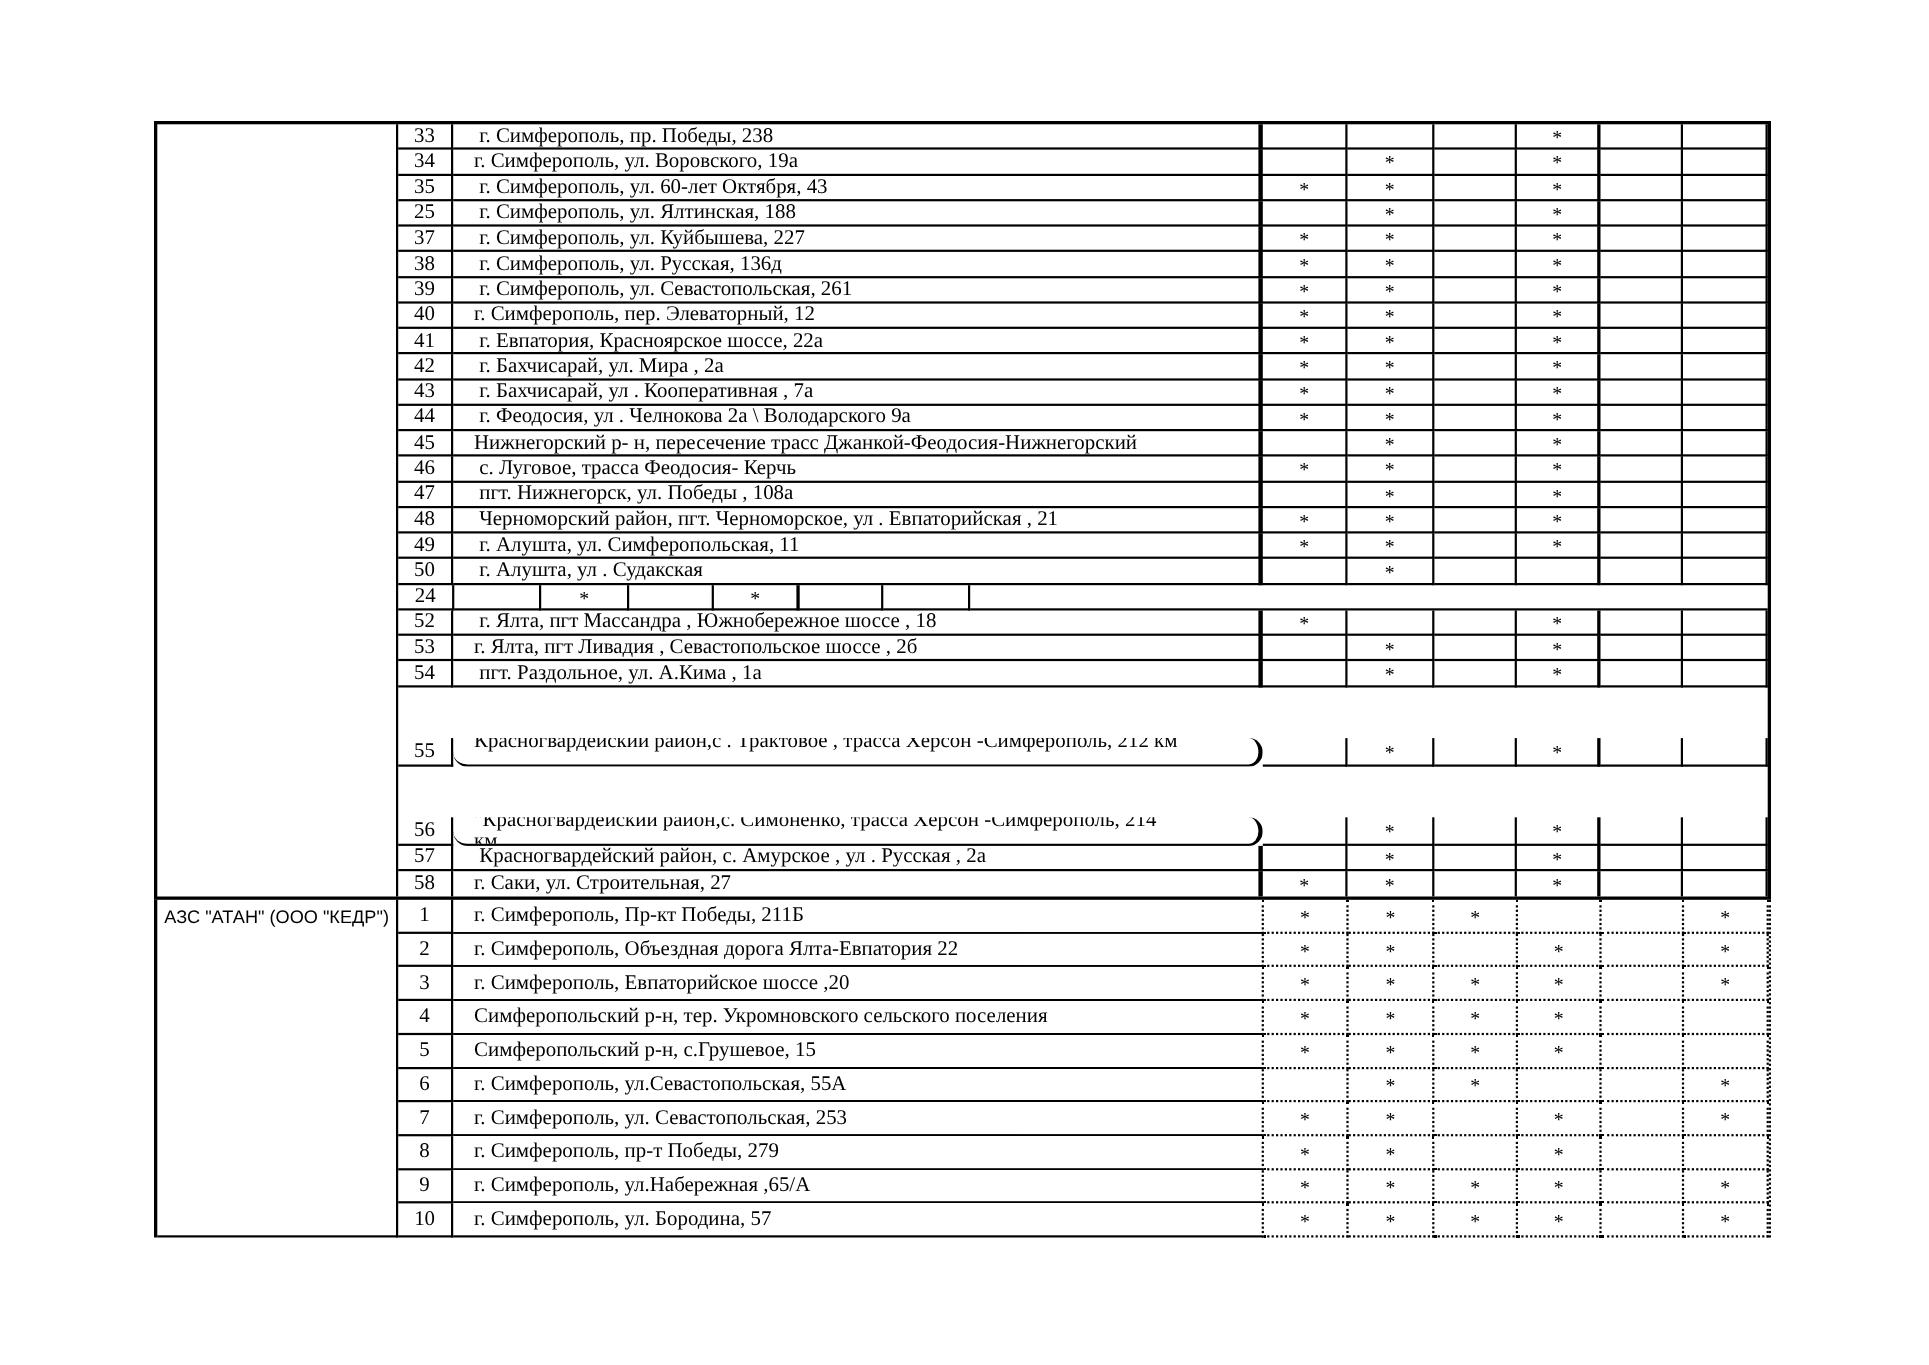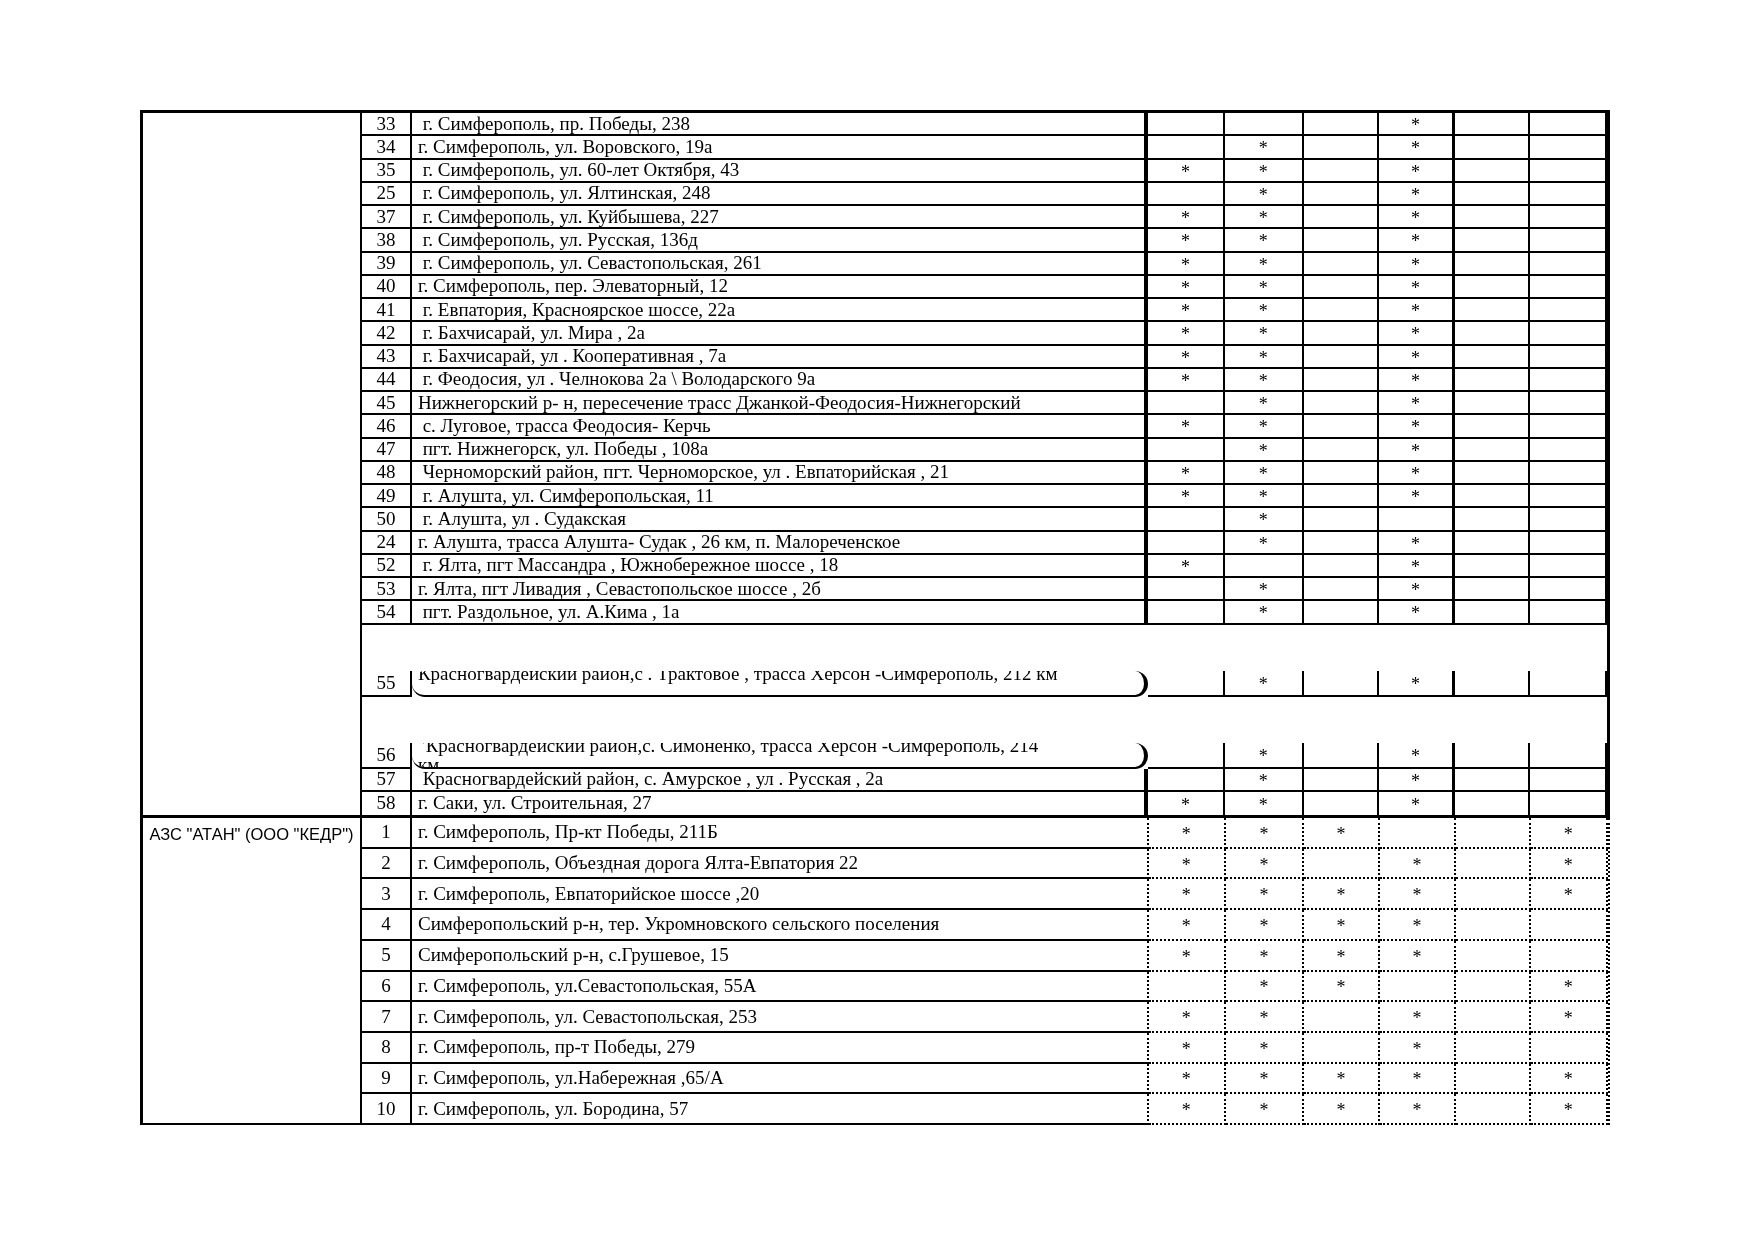--- a/index.html
+++ b/index.html
@@ -11,21 +11,21 @@
   .sec1{height:307px;border-right:2px dotted #000;}
   .company{width:219px;box-sizing:border-box;border-right:2px solid #000;position:relative;}
   .sec1 .company{border-bottom:2px solid #000;}
   .company-label{font-family:"Liberation Sans", sans-serif;font-size:16.5px;
                  text-align:center;padding-top:7px;white-space:nowrap;}
   .rows{flex:1;display:flex;flex-direction:column;min-width:0;}
   .row{display:flex;flex:1;min-height:0;}
   .row.clip{flex:none;height:26px;margin-top:46px;}
   .cell{box-sizing:border-box;display:flex;align-items:center;overflow:hidden;}
   .num{width:51px;justify-content:center;font-size:19px;border-right:2px solid #000;}
-  .addr{width:752px;font-size:19px;padding-left:6px;}
+  .addr{width:752px;font-size:19px;padding-left:19px;}
   .addr .t{white-space:pre;}
   .clip .addr{align-items:flex-start;overflow:hidden;border-radius:13px;}
   .clip .addr .t{white-space:pre-wrap;line-height:19px;margin-top:-7px;width:640px;}
   .mark{justify-content:center;font-size:18px;}
   .c-a{width:79px}.c-b{width:80px}.c-c{width:77px}.c-d{width:78px}
   .c-e{width:76px}.c-f{width:79px}.c-g{flex:1}
   
   .sec0 .cell{border-bottom:2px solid #000;}
   .sec0 .addr{border-right:4px solid #000;}
   .sec0 .mark{border-right:2px solid #000;}
@@ -96,21 +96,21 @@
             <div class="cell mark c-d">
               <span class="ast">*</span>
             </div>
             <div class="cell mark c-e"></div>
             <div class="cell mark c-f"></div>
             <div class="cell mark c-g"></div>
           </div>
           <div class="row">
             <div class="cell num">25</div>
             <div class="cell addr">
-              <div class="t"> г. Симферополь, ул. Ялтинская, 248</div>
+              <div class="t"> г. Симферополь, ул. Ялтинская, 188</div>
             </div>
             <div class="cell mark c-a"></div>
             <div class="cell mark c-b">
               <span class="ast">*</span>
             </div>
             <div class="cell mark c-c"></div>
             <div class="cell mark c-d">
               <span class="ast">*</span>
             </div>
             <div class="cell mark c-e"></div>
@@ -370,23 +370,20 @@
               <span class="ast">*</span>
             </div>
             <div class="cell mark c-c"></div>
             <div class="cell mark c-d"></div>
             <div class="cell mark c-e"></div>
             <div class="cell mark c-f"></div>
             <div class="cell mark c-g"></div>
           </div>
           <div class="row">
             <div class="cell num">24</div>
-            <div class="cell addr">
-              <div class="t">г. Алушта, трасса Алушта- Судак , 26 км, п. Малореченское</div>
-            </div>
             <div class="cell mark c-a"></div>
             <div class="cell mark c-b">
               <span class="ast">*</span>
             </div>
             <div class="cell mark c-c"></div>
             <div class="cell mark c-d">
               <span class="ast">*</span>
             </div>
             <div class="cell mark c-e"></div>
             <div class="cell mark c-f"></div>

